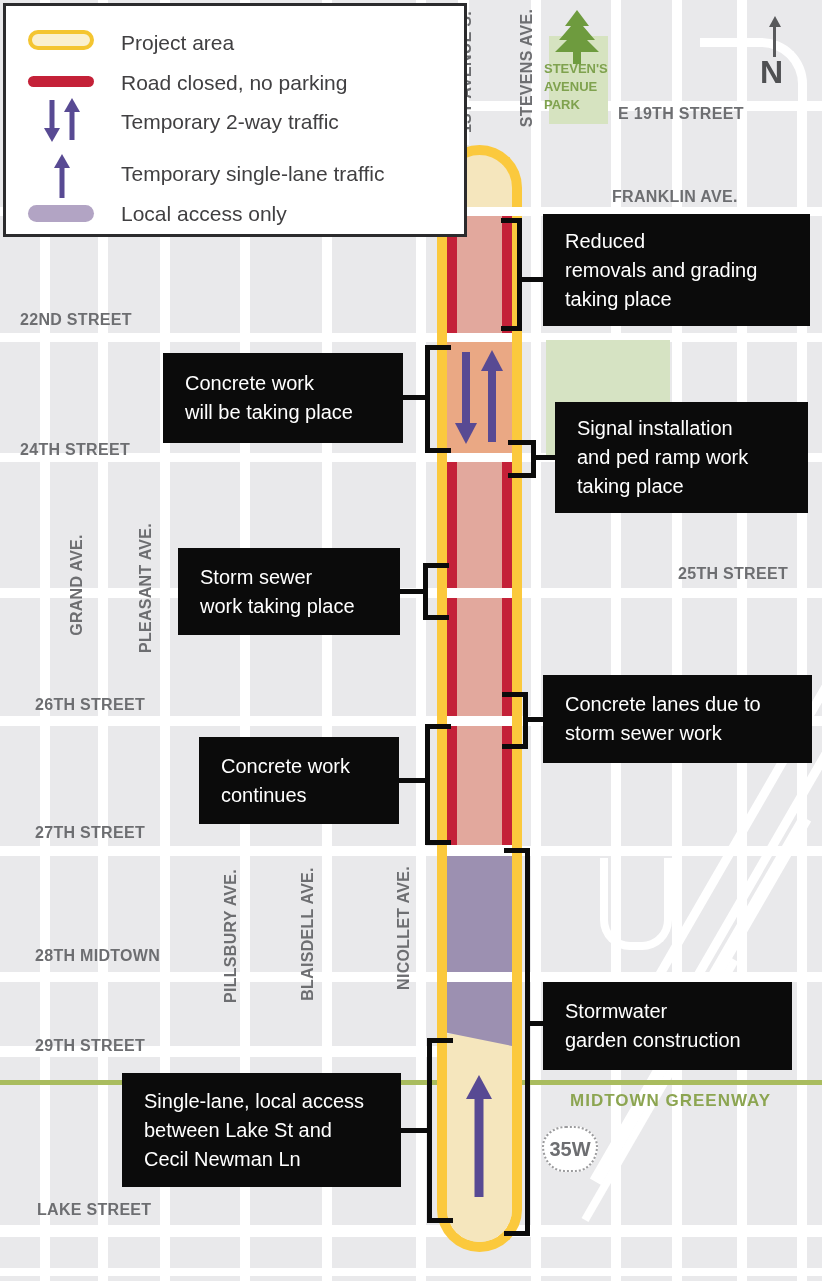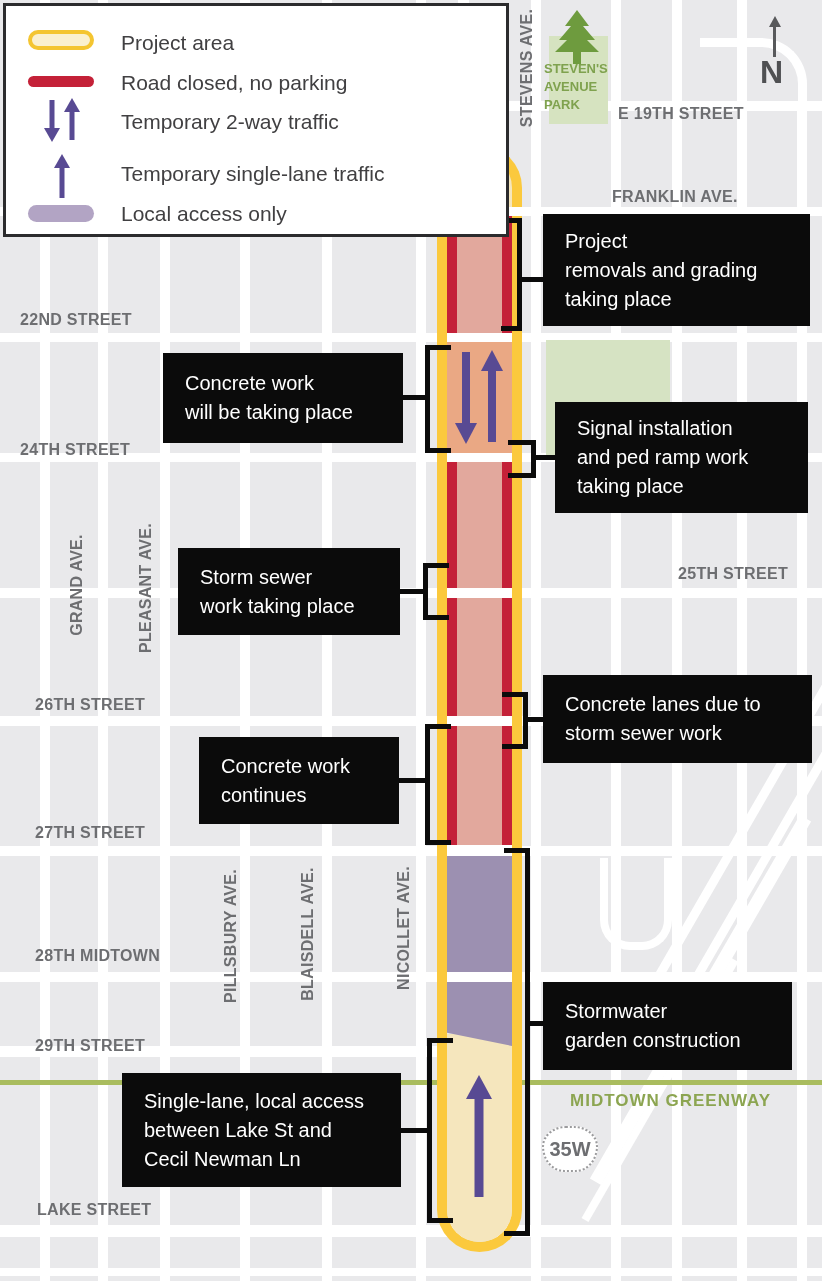--- a/index.html
+++ b/index.html
@@ -29,21 +29,21 @@
   .arrow.sm{width:16px;}
   .arrow.sm.up .head{border-left:8px solid transparent;border-right:8px solid transparent;border-bottom:14px solid #584a93;}
   .arrow.sm.down .head{border-left:8px solid transparent;border-right:8px solid transparent;border-top:14px solid #584a93;}
   .arrow.sm.up .shaft{top:12px;bottom:0;width:5px;}
   .arrow.sm.down .shaft{bottom:12px;top:0;width:5px;}
   .seg{position:absolute;left:0;width:65px;}
   .seg.red{background:#e2a89d;}
   .seg.red .rl,.seg.red .rr{position:absolute;top:0;bottom:0;width:10px;background:#c42138;}
   .seg.red .rl{left:0;} .seg.red .rr{right:0;}
   .gap{position:absolute;left:0;width:65px;background:#fff;}
-  .legend{position:absolute;left:3px;top:3px;width:506px;height:234px;background:#fff;
+  .legend{position:absolute;left:3px;top:3px;width:464px;height:234px;background:#fff;
       border:3px solid #2b2b2d;box-sizing:border-box;}
   .legend .lab{position:absolute;left:115px;font-size:21px;color:#414042;white-space:nowrap;}
 </style>
 </head>
 <body>
 
 <div id="stage">
 
   <div class="sv" style="left:40px"></div>
   <div class="sv" style="left:98px"></div>
@@ -203,21 +203,21 @@
     <div class="bk" style="left:530px;top:1021px;width:13px;height:5px"></div>
   </div>
   <div>
     <div class="bk" style="left:427px;top:1038px;width:5px;height:185px"></div>
     <div class="bk" style="left:427px;top:1038px;width:26px;height:5px"></div>
     <div class="bk" style="left:427px;top:1218px;width:26px;height:5px"></div>
     <div class="bk" style="left:401px;top:1128px;width:26px;height:5px"></div>
   </div>
 
   <div class="callout" style="left:543px;top:214px;width:267px;height:112px">
-    <div>Project</div>
+    <div>Reduced</div>
     <div>removals and grading</div>
     <div>taking place</div>
   </div>
   <div class="callout" style="left:163px;top:353px;width:240px;height:90px">
     <div>Concrete work</div>
     <div>will be taking place</div>
   </div>
   <div class="callout" style="left:555px;top:402px;width:253px;height:111px">
     <div>Signal installation</div>
     <div>and ped ramp work</div>

